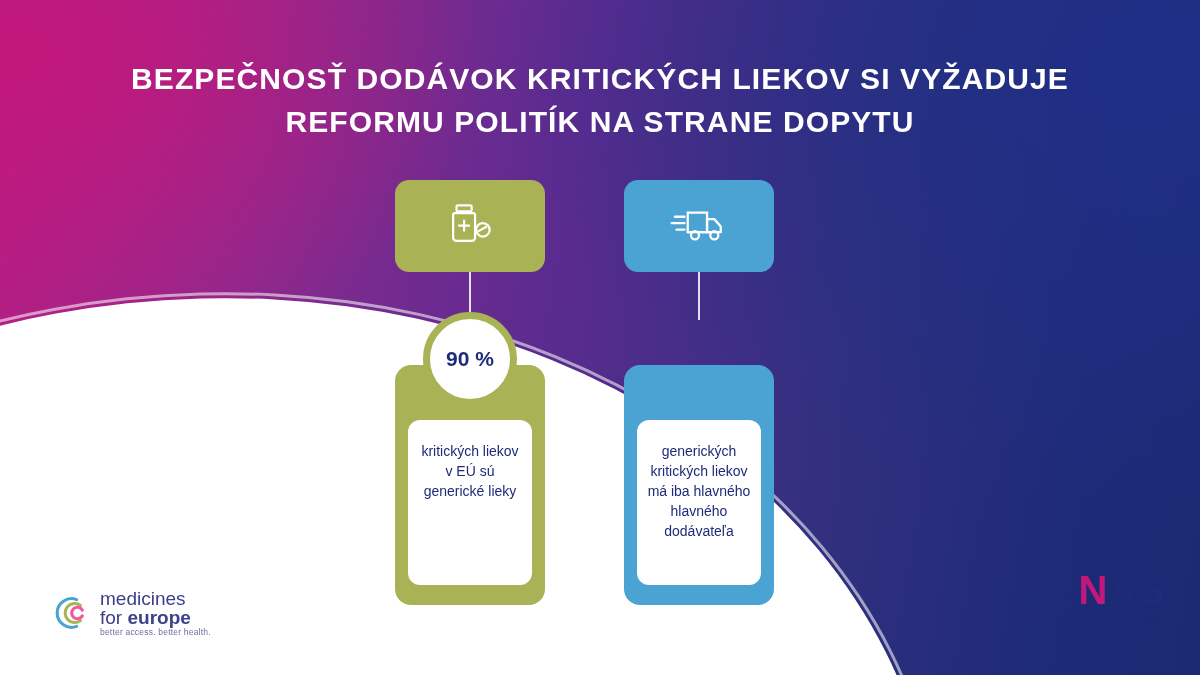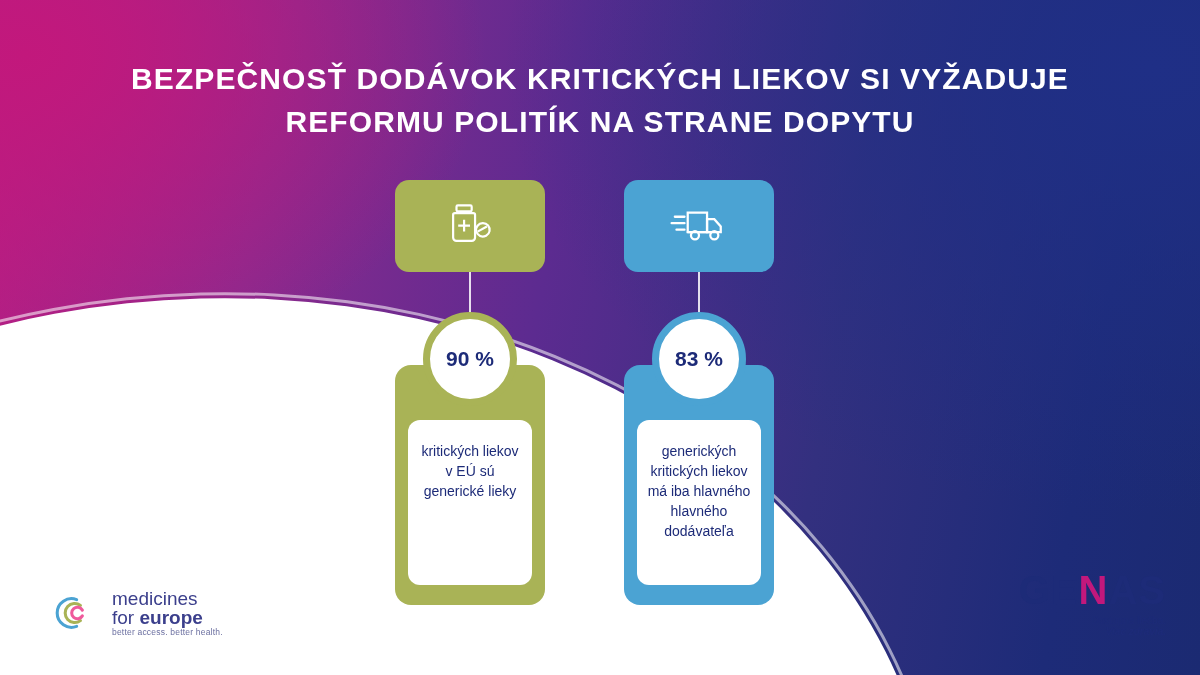--- a/index.html
+++ b/index.html
@@ -137,21 +137,21 @@
     font-size: 21px;
   }
 
   
   .logo-mfe {
     position: absolute;
     left: 48px;
     bottom: 38px;
     display: flex;
     align-items: center;
-    gap: 22px;
+    gap: 10px;
   }
   .mfe-mark { width: 42px; height: 42px; flex: 0 0 42px; }
   .mfe-text { line-height: 1.04; }
   .mfe-text .l1 { font-size: 19px; color: #3b3f8c; font-weight: 400; }
   .mfe-text .l2 { font-size: 19px; color: #3b3f8c; font-weight: 400; }
   .mfe-text .l2 b { color: #3b3f8c; font-weight: bold; }
   .mfe-text .l3 { font-size: 8.5px; color: #6b6fa0; letter-spacing: .2px; }
 
   .logo-genas {
     position: absolute;
@@ -213,23 +213,20 @@
             <path d="M22 13h24v24H22z"></path>
             <path d="M46 21h9l8 9v7h-17z"></path>
             <circle cx="31" cy="41" r="5"></circle>
             <circle cx="55" cy="41" r="5"></circle>
             <path d="M22 37h4M36 37h14"></path>
             <path d="M6 18h12M2 26h16M8 34h10"></path>
           </svg>
         </span>
       </div>
       <div class="stem"></div>
-      <div class="bubble" style="border:7px solid #4ba3d3">
-        <span>83 %</span>
-      </div>
       <div class="inner-card">
         <div class="caption">generických kritických liekov má iba hlavného hlavného dodávateľa</div>
       </div>
     </div>
 
 
   </div>
 
   <div class="logo-mfe">
     <span class="mfe-mark">

